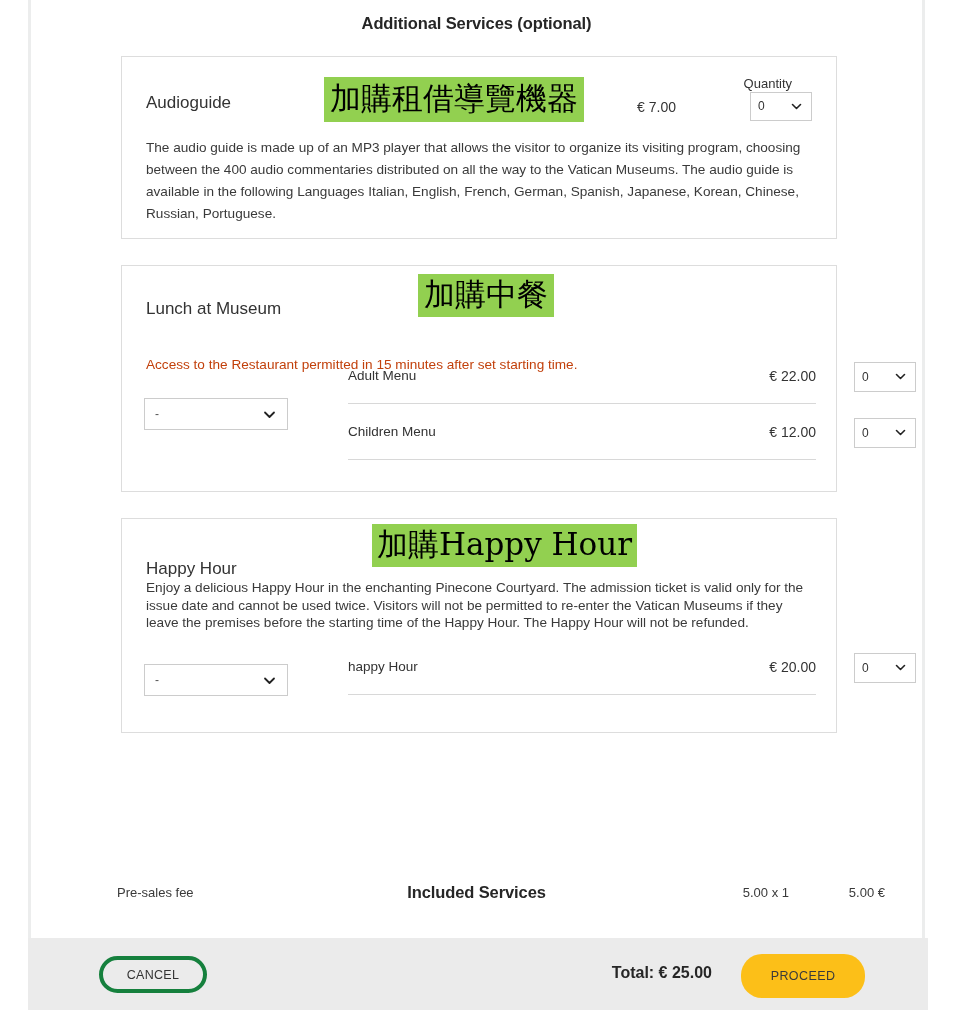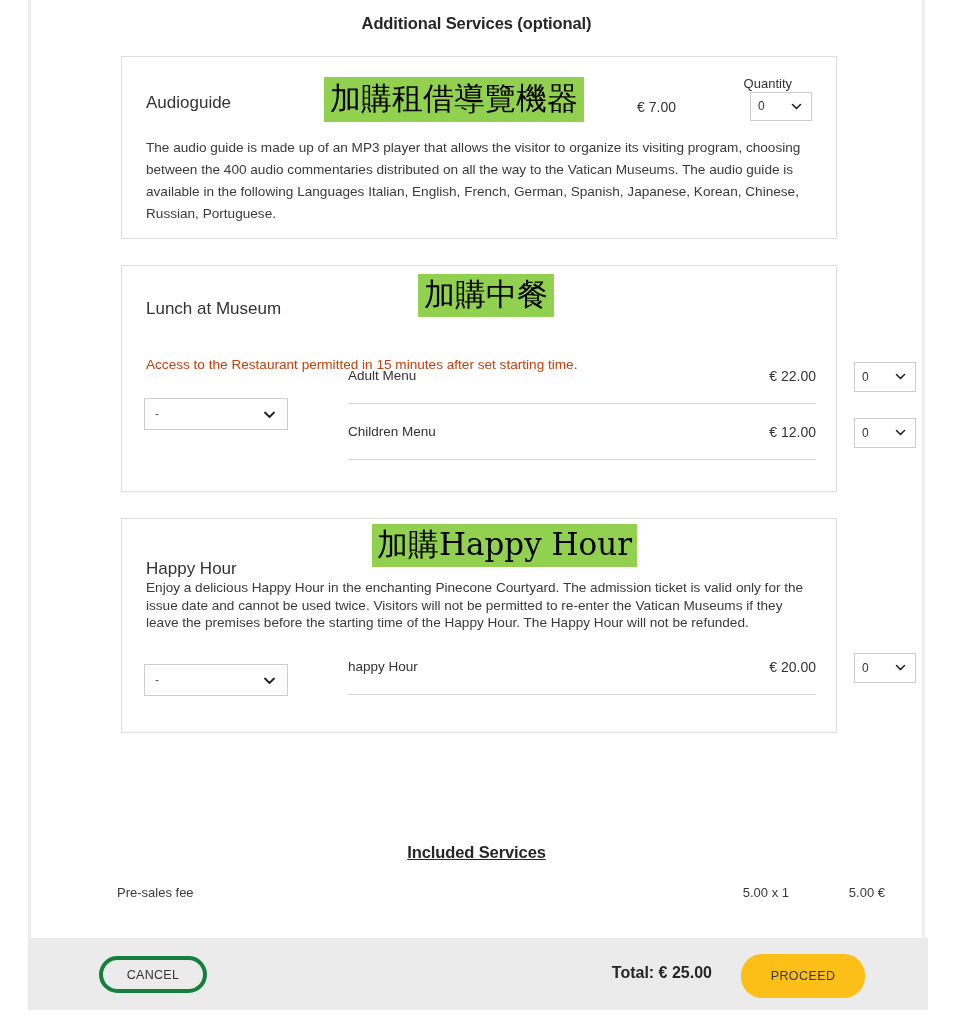--- a/index.html
+++ b/index.html
@@ -204,22 +204,21 @@
     line-height: 17.5px;
     color: #3a3a3a;
   }
   #hh-select { left: 22px; top: 145px; }
   #hh-row-0 { top: 132px; }
 
   
   #included-title {
     position: absolute;
     left: 0; right: 0;
-    top: 843px;
-    text-decoration: underline;
+    top: 883px;
   }
   #included-rows {
     position: absolute;
     left: 86px;
     right: 28px;
     top: 885px;
   }
   .inc-row {
     position: relative;
     height: 24px;

